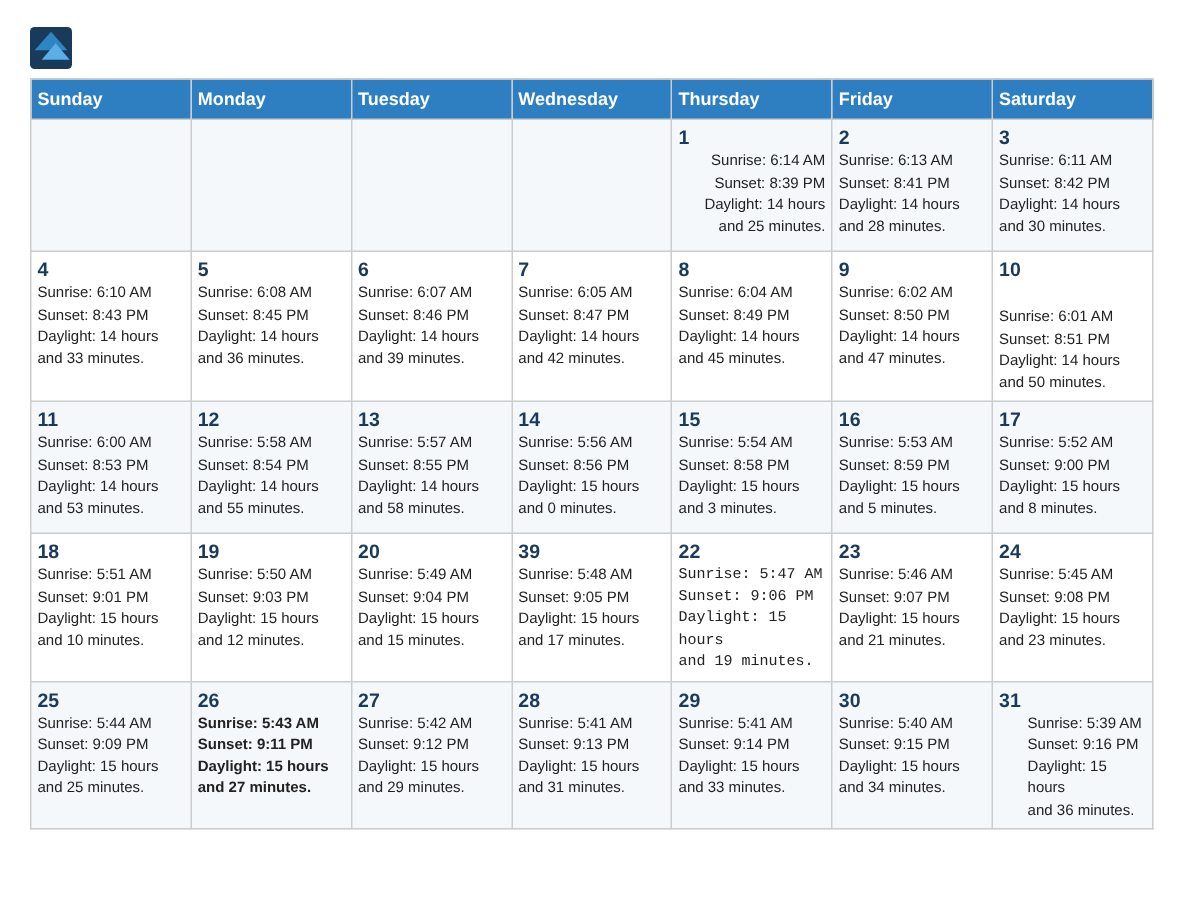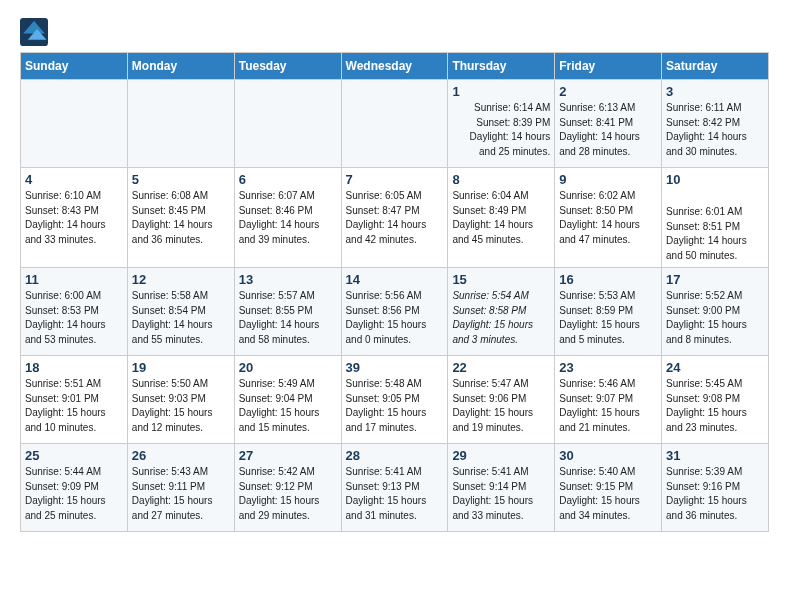--- a/index.html
+++ b/index.html
@@ -229,21 +229,21 @@
           </td>
           <td>
             <span class="day-num">14</span>
             <div class="day-info" style="white-space: pre-line;">Sunrise: 5:56 AM
 Sunset: 8:56 PM
 Daylight: 15 hours
 and 0 minutes.</div>
           </td>
           <td>
             <span class="day-num">15</span>
-            <div class="day-info" style="white-space: pre-line; font-style: italic;">Sunrise: 5:54 AM
+            <div class="day-info" style="white-space: pre-line;">Sunrise: 5:54 AM
 Sunset: 8:58 PM
 Daylight: 15 hours
 and 3 minutes.</div>
           </td>
           <td>
             <span class="day-num">16</span>
             <div class="day-info" style="white-space: pre-line;">Sunrise: 5:53 AM
 Sunset: 8:59 PM
 Daylight: 15 hours
 and 5 minutes.</div>
@@ -280,21 +280,21 @@
           </td>
           <td>
             <span class="day-num">39</span>
             <div class="day-info" style="white-space: pre-line;">Sunrise: 5:48 AM
 Sunset: 9:05 PM
 Daylight: 15 hours
 and 17 minutes.</div>
           </td>
           <td>
             <span class="day-num">22</span>
-            <div class="day-info" style="white-space: pre-line;">Sunrise: 5:47 AM
+            <div class="day-info" style="white-space: pre-line; font-family: Liberation Mono, monospace;">Sunrise: 5:47 AM
 Sunset: 9:06 PM
 Daylight: 15 hours
 and 19 minutes.</div>
           </td>
           <td>
             <span class="day-num">23</span>
             <div class="day-info" style="white-space: pre-line;">Sunrise: 5:46 AM
 Sunset: 9:07 PM
 Daylight: 15 hours
 and 21 minutes.</div>
@@ -310,21 +310,21 @@
         <tr>
           <td>
             <span class="day-num">25</span>
             <div class="day-info" style="white-space: pre-line;">Sunrise: 5:44 AM
 Sunset: 9:09 PM
 Daylight: 15 hours
 and 25 minutes.</div>
           </td>
           <td>
             <span class="day-num">26</span>
-            <div class="day-info" style="white-space: pre-line;">Sunrise: 5:43 AM
+            <div class="day-info" style="white-space: pre-line; font-weight: bold;">Sunrise: 5:43 AM
 Sunset: 9:11 PM
 Daylight: 15 hours
 and 27 minutes.</div>
           </td>
           <td>
             <span class="day-num">27</span>
             <div class="day-info" style="white-space: pre-line;">Sunrise: 5:42 AM
 Sunset: 9:12 PM
 Daylight: 15 hours
 and 29 minutes.</div>
@@ -345,21 +345,21 @@
           </td>
           <td>
             <span class="day-num">30</span>
             <div class="day-info" style="white-space: pre-line;">Sunrise: 5:40 AM
 Sunset: 9:15 PM
 Daylight: 15 hours
 and 34 minutes.</div>
           </td>
           <td>
             <span class="day-num">31</span>
-            <div class="day-info" style="white-space: pre-line;">Sunrise: 5:39 AM
+            <div class="day-info" style="white-space: pre-line; margin-left: 19px;">Sunrise: 5:39 AM
 Sunset: 9:16 PM
 Daylight: 15 hours
 and 36 minutes.</div>
           </td>
         </tr>
       </tbody>
   </table>
 </div>
 
 </body></html>

